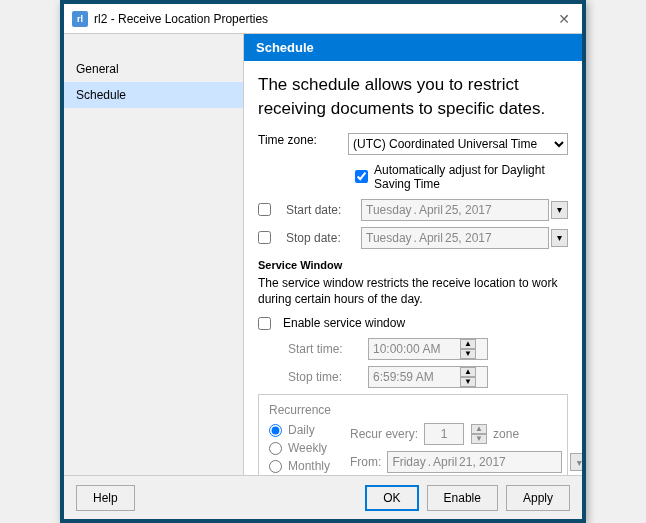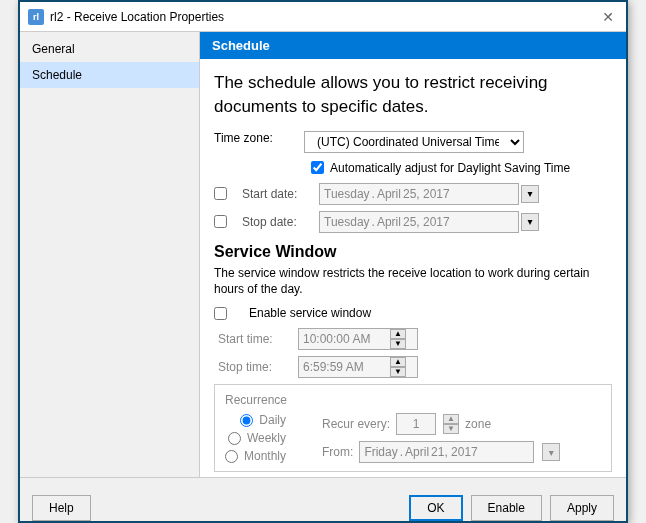--- a/index.html
+++ b/index.html
@@ -8,24 +8,24 @@
       font-size: 12px;
       background: #f0f0f0;
       display: flex;
       justify-content: center;
       align-items: center;
       width: 646px;
       height: 523px;
       overflow: hidden;
     }
     .window {
-      width: 610px;
+      width: 526px;
       height: 523px;
       background: #f0f0f0;
-      border: 2px solid #0c4a6e;
+      border: 4px solid #0c4a6e;
       box-shadow: 2px 2px 8px rgba(0,0,0,0.3);
       display: flex;
       flex-direction: column;
     }
     .title-bar {
       background: #fff;
       border-bottom: 1px solid #ccc;
       height: 30px;
       display: flex;
       align-items: center;
@@ -61,21 +61,21 @@
       align-items: center;
       justify-content: center;
       cursor: pointer;
       font-size: 14px;
       color: #666;
     }
     .sidebar {
       width: 180px;
       background: #f0f0f0;
       border-right: 1px solid #ccc;
-      padding: 4px 0;
+      padding: 22px 0;
       flex-shrink: 0;
     }
     .sidebar-item {
       padding: 6px 12px;
       cursor: pointer;
       color: #000;
       font-size: 12px;
     }
     .sidebar-item.active {
       background: #cce4ff;
@@ -122,21 +122,21 @@
       font-size: 12px;
       color: #555;
       flex-shrink: 0;
     }
     select.dropdown {
       width: 220px;
       height: 22px;
       font-size: 12px;
       border: 1px solid #aaa;
       background: white;
-      padding: 1px 8px;
+      padding: 1px 0;
     }
     .checkbox-row {
       display: flex;
       align-items: center;
       margin-bottom: 8px;
       margin-left: 90px;
       gap: 6px;
       padding-left: 7px;
     }
     .checkbox-row label {
@@ -195,46 +195,46 @@
       border: 1px solid #aaa;
       background: #e8e8e8;
       cursor: pointer;
       display: flex;
       align-items: center;
       justify-content: center;
       font-size: 8px;
       line-height: 1;
     }
     .section-title {
-      font-size: 16px;
+      font-size: 11px;
       font-weight: bold;
       color: #000;
       margin: 10px 0 4px 0;
     }
     .section-desc {
       font-size: 12px;
       color: #000;
       margin-bottom: 8px;
       line-height: 1.4;
     }
     .enable-row {
       display: flex;
       align-items: flex-end;
-      gap: 22px;
+      gap: 12px;
       margin-bottom: 8px;
     }
     .enable-row label {
       font-size: 12px;
       color: #000;
     }
     .time-row {
       display: flex;
       align-items: center;
       margin-bottom: 6px;
-      margin-left: 4px;
+      margin-left: 30px;
     }
     .time-label {
       width: 80px;
       font-size: 12px;
       color: #888;
     }
     .time-field {
       display: flex;
       align-items: center;
       border: 1px solid #aaa;
@@ -258,21 +258,20 @@
     }
     .recurrence-title {
       font-size: 12px;
       color: #888;
       margin-bottom: 6px;
     }
     .radio-row {
       display: flex;
       align-items: center;
       gap: 6px;
-      justify-content: flex-end;
     }
     .radio-row label {
       font-size: 12px;
       color: #888;
     }
     .recur-right {
       margin-left: 20px;
       display: flex;
       flex-direction: column;
       gap: 6px;
@@ -310,21 +309,21 @@
       gap: 2px;
       font-size: 12px;
       color: #888;
       width: 175px;
     }
     .bottom-bar {
       height: 44px;
       background: #f0f0f0;
       border-top: 1px solid #ccc;
       display: flex;
-      align-items: flex-end;
+      align-items: center;
       padding: 0 12px;
       justify-content: space-between;
       flex-shrink: 0;
     }
     .btn {
       height: 26px;
       padding: 0 16px;
       font-size: 12px;
       border: 1px solid #aaa;
       background: #f0f0f0;
@@ -470,21 +469,21 @@
               </div>
               <div class="radio-row">
                 <input type="radio" name="recur" id="rweekly" style="">
                 <label for="rweekly">Weekly</label>
               </div>
               <div class="radio-row">
                 <input type="radio" name="recur" id="rmonthly" style="">
                 <label for="rmonthly">Monthly</label>
               </div>
             </div>
-            <div class="recur-right" style="margin-left:36px;">
+            <div class="recur-right" style="margin-left:20px;">
               <div class="recur-every-row">
                 <span>Recur every:</span>
                 <input type="text" class="recur-input" value="1" style="">
                 <div class="spin-btn">
                   <div class="spin-up">▲</div>
                   <div class="spin-down">▼</div>
                 </div>
                 <span>zone</span>
               </div>
               <div class="from-row">

